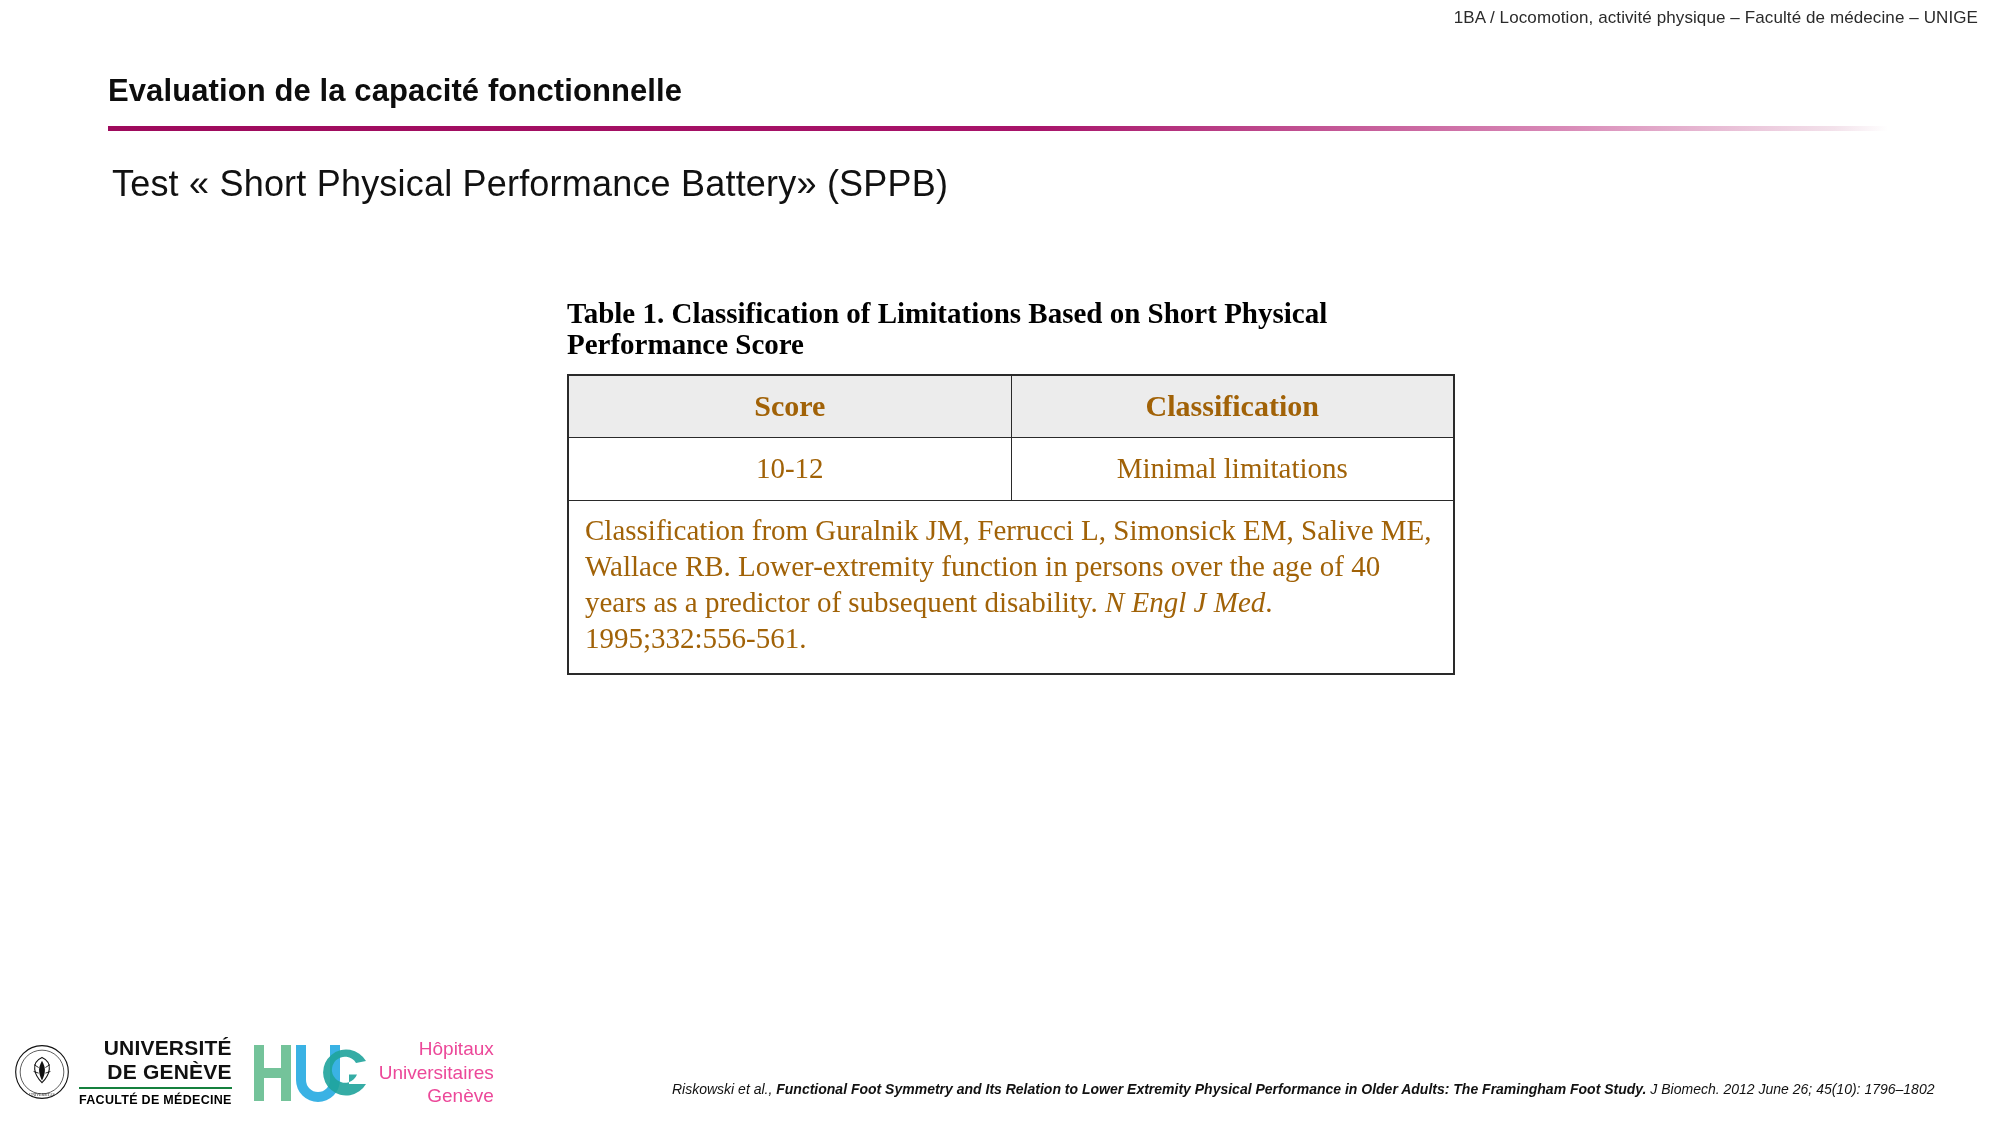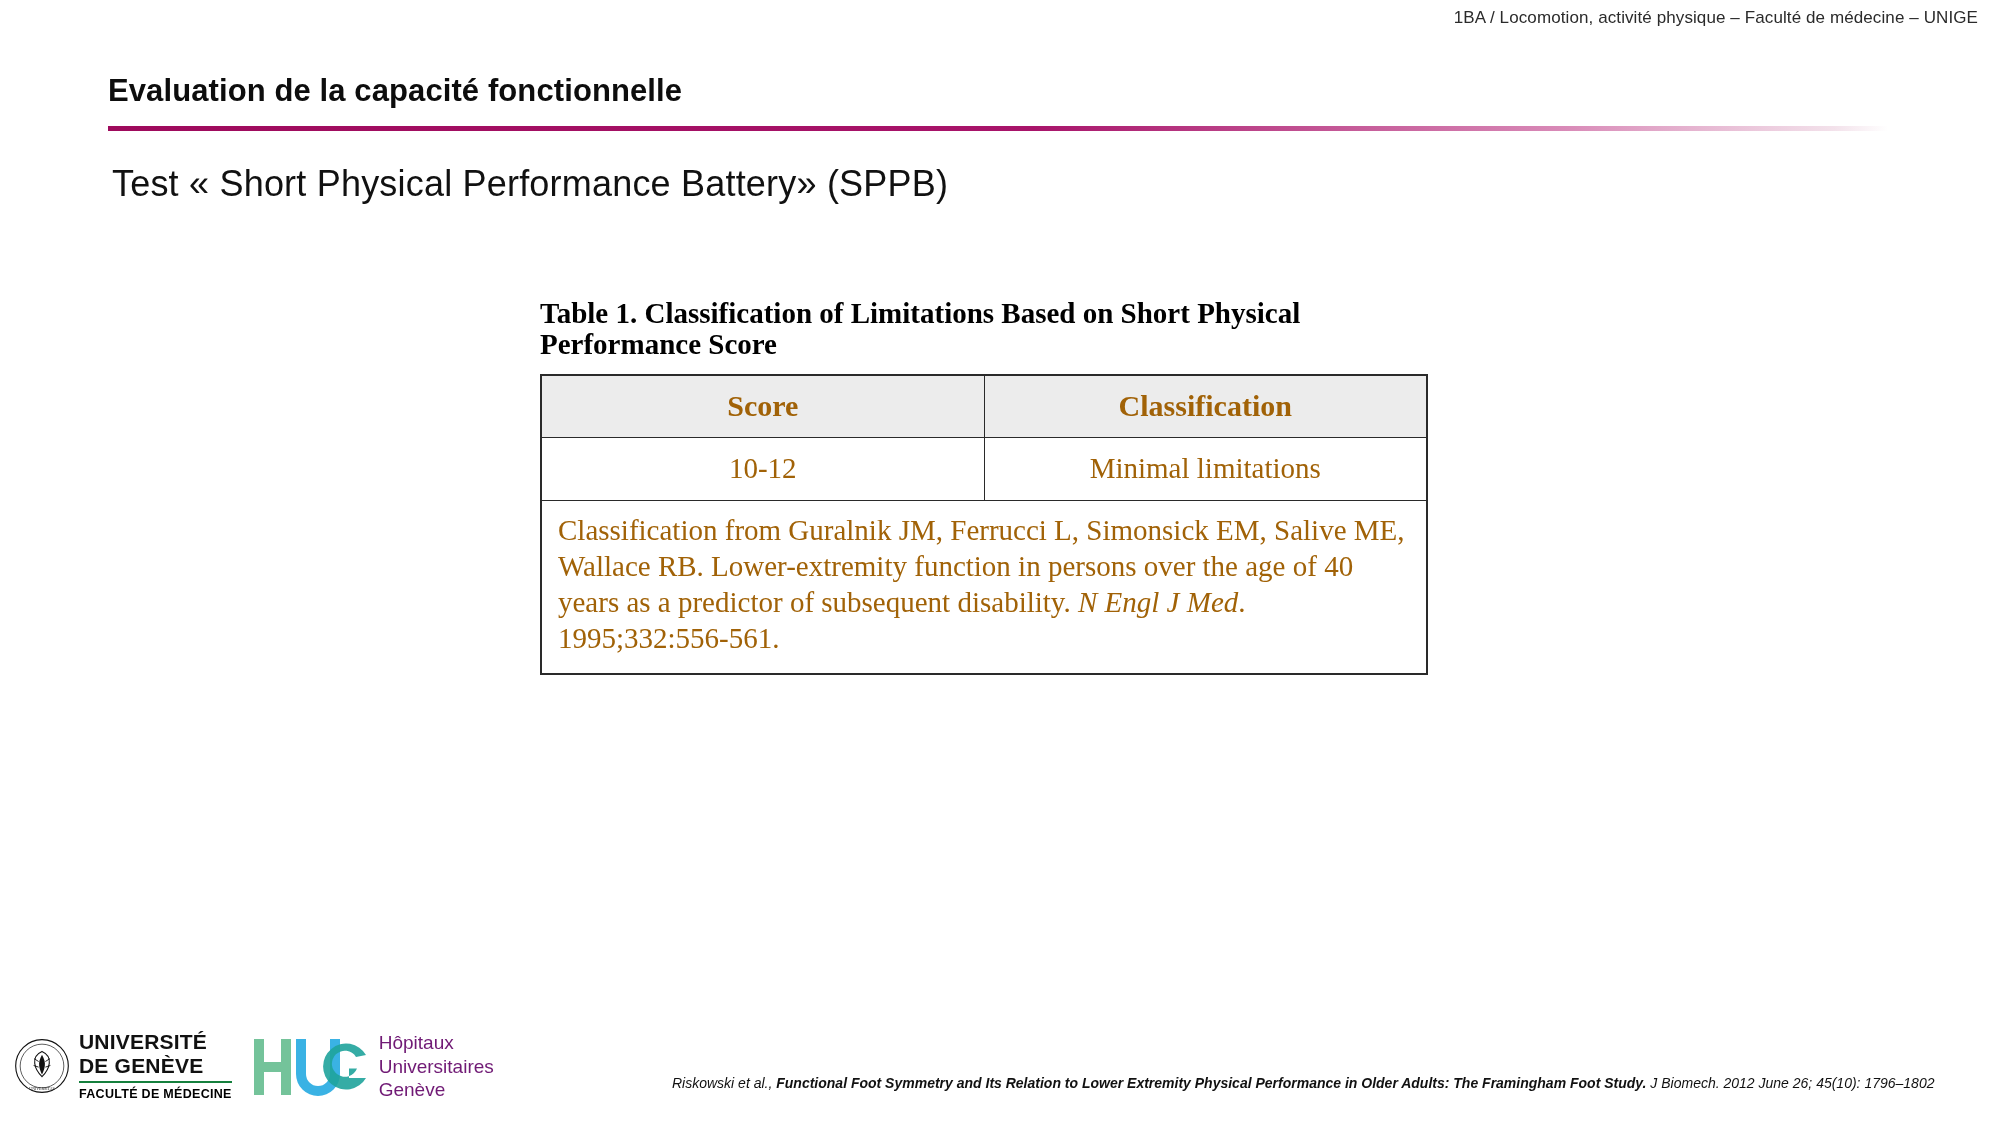--- a/index.html
+++ b/index.html
@@ -29,21 +29,21 @@
     width: 1780px; height: 5px;
     background: linear-gradient(to right, #9e0a5c 0%, #a8146a 52%, #d98bb8 82%, #f3e2eb 97%, #ffffff 100%);
   }
   .slide-subtitle {
     position: absolute; left: 112px; top: 163px;
     font-size: 36px; color: #111; white-space: nowrap;
     letter-spacing: .2px;
   }
 
   
-  .figure { position: absolute; left: 512px; top: 298px; width: 888px; padding-left: 28px; }
+  .figure { position: absolute; left: 539px; top: 298px; width: 888px; padding-left: 28px; }
 
   .table-caption {
     font-family: "Liberation Serif", serif;
     font-weight: bold; font-size: 29px; line-height: 1.07;
     color: #000; margin-left: 0; margin-bottom: 14px;
     width: 905px;
   }
 
   .sppb-table {
     border-collapse: collapse;
@@ -74,38 +74,38 @@
 
   .note-cell {
     text-align: left !important;
     font-size: 27px;
     line-height: 1.24;
     padding: 12px 18px 16px 16px !important;
   }
   .note-cell em { font-style: italic; }
 
   
-  .footer { position: absolute; left: 0; bottom: 10px; width: 2000px; height: 120px; }
+  .footer { position: absolute; left: 0; bottom: 4px; width: 2000px; height: 120px; text-align: right; }
 
   .logos { position: absolute; left: 14px; bottom: 14px; display: flex; align-items: center; gap: 8px; }
 
   
   .unige { display: flex; align-items: center; gap: 9px; }
   .seal { width: 56px; height: 56px; flex: 0 0 56px; }
   .unige-text { display: flex; flex-direction: column; line-height: 1; }
   .unige-l1, .unige-l2 {
     font-size: 21px; font-weight: bold; color: #111; letter-spacing: .2px;
   }
   .unige-l2 { margin-top: 3px; padding-bottom: 5px; border-bottom: 2px solid #15803d; }
   .unige-fac { font-size: 12.5px; font-weight: bold; color: #000000; letter-spacing: .3px; margin-top: 5px; }
 
   
   .hug { display: flex; align-items: center; gap: 11px; margin-left: 12px; }
   .hug-mark { width: 116px; height: 62px; }
-  .hug-text { font-size: 19px; color: #701a75; line-height: 1.22; }
+  .hug-text { font-size: 19px; color: #ec4899; line-height: 1.22; }
 
   .credit {
     position: absolute; left: 672px; bottom: 24px;
     font-size: 14px; color: #111; font-style: italic;
     white-space: nowrap;
   }
   .credit b { font-weight: bold; font-style: italic; }
   .credit .jrn { font-style: italic; font-weight: normal; }
 </style>
 </head>

